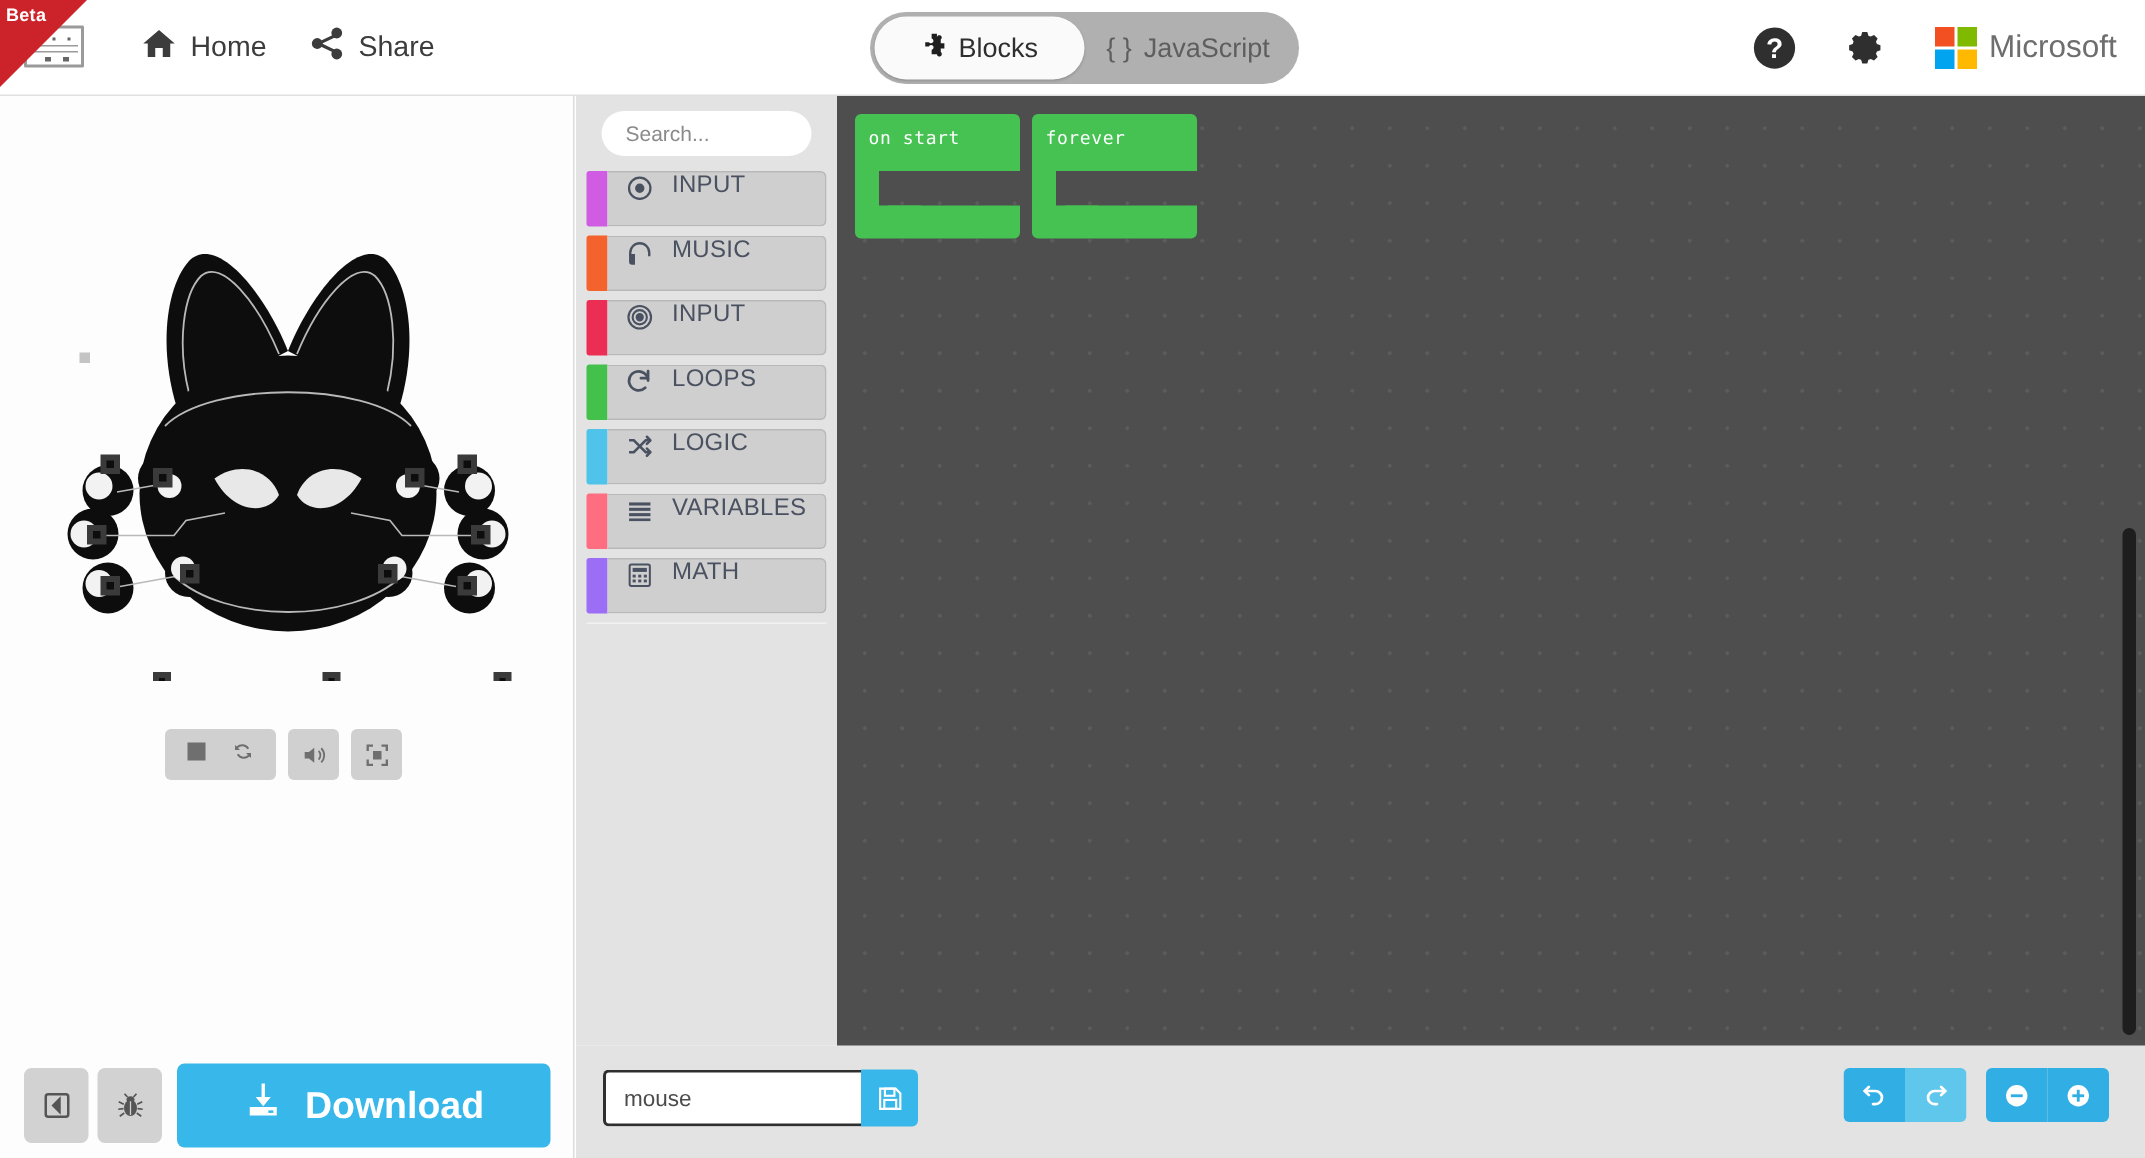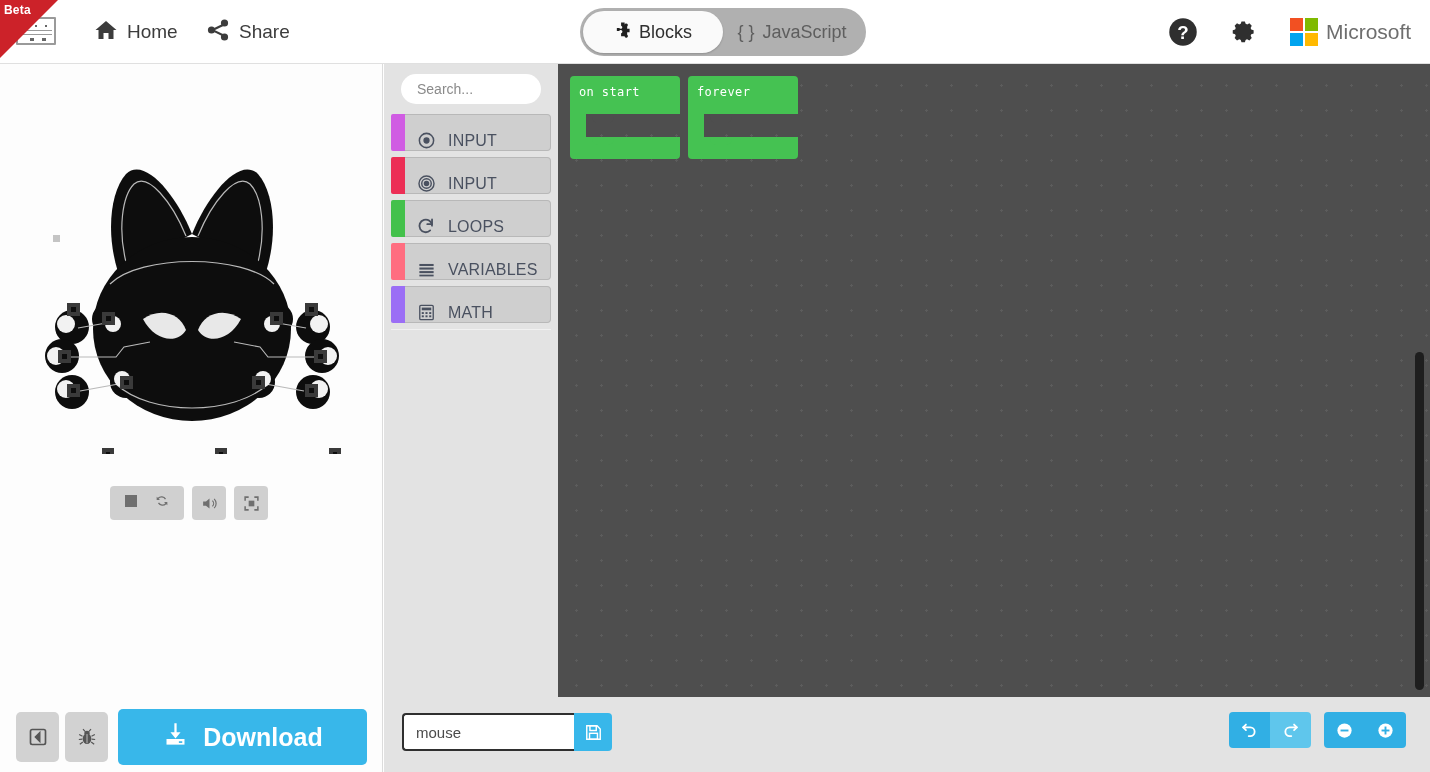--- a/index.html
+++ b/index.html
@@ -215,21 +215,21 @@
   .cat-swatch {
     width: 14px;
     border-radius: 2px 0 0 2px;
   }
   .cat-body {
     flex: 1;
     background: #cfcfcf;
     border: 1px solid #b8b8b8;
     border-left: none;
     border-radius: 0 4px 4px 0;
-    display: flex; align-items: flex-end;
+    display: flex; align-items: flex-start;
     gap: 12px;
     padding-left: 11px;
     color: #4a5160;
     font-size: 16px;
     letter-spacing: .2px;
   }
   .cat-icon {
     width: 20px; height: 20px;
     display: flex; align-items: center; justify-content: center;
     color: #4a5160;
@@ -618,20 +618,32 @@
         <span class="cat-icon">
           <svg width="19" height="19" viewBox="0 0 24 24" fill="none" stroke="#4a5160" stroke-width="1.9">
             <circle cx="12" cy="12" r="9"></circle>
               <circle cx="12" cy="12" r="3" fill="#4a5160"></circle>
           </svg>
         </span>
         <span>INPUT</span>
       </div>
     </div>
 
+    <div class="cat-row">
+      <div class="cat-swatch" style="background:#f4632e"></div>
+      <div class="cat-body">
+        <span class="cat-icon">
+          <svg width="19" height="19" viewBox="0 0 24 24" fill="none" stroke="#4a5160" stroke-width="2">
+            <path d="M4 15v-3a8 8 0 0 1 16 0v3"></path>
+            <path d="M4 14h3v7H5.5A1.5 1.5 0 0 1 4 19.5z" fill="#4a5160"></path>
+          </svg>
+        </span>
+        <span>MUSIC</span>
+      </div>
+    </div>
 
     <div class="cat-row">
       <div class="cat-swatch" style="background:#ec2e55"></div>
       <div class="cat-body">
         <span class="cat-icon">
           <svg width="19" height="19" viewBox="0 0 24 24" fill="none" stroke="#4a5160" stroke-width="1.8">
             <circle cx="12" cy="12" r="9.5"></circle>
               <circle cx="12" cy="12" r="6"></circle>
               <circle cx="12" cy="12" r="2.6" fill="#4a5160"></circle>
           </svg>
@@ -646,20 +658,34 @@
         <span class="cat-icon">
           <svg width="19" height="19" viewBox="0 0 24 24" fill="none" stroke="#4a5160" stroke-width="2.3">
             <path d="M19 11a8 8 0 1 0-2.4 6" stroke-linecap="round"></path>
             <path d="M19 3v6h-6" stroke-linecap="round"></path>
           </svg>
         </span>
         <span>LOOPS</span>
       </div>
     </div>
 
+    <div class="cat-row">
+      <div class="cat-swatch" style="background:#4fc3ea"></div>
+      <div class="cat-body">
+        <span class="cat-icon">
+          <svg width="19" height="19" viewBox="0 0 24 24" fill="none" stroke="#4a5160" stroke-width="2.1">
+            <path d="M3 7h4l10 10h4"></path>
+              <path d="M3 17h4L17 7h4"></path>
+            <path d="M18 4l3 3-3 3" stroke-linecap="round" stroke-linejoin="round"></path>
+            <path d="M18 14l3 3-3 3" stroke-linecap="round" stroke-linejoin="round"></path>
+          </svg>
+        </span>
+        <span>LOGIC</span>
+      </div>
+    </div>
 
     <div class="cat-row">
       <div class="cat-swatch" style="background:#ff6d80"></div>
       <div class="cat-body">
         <span class="cat-icon">
           <svg width="19" height="19" viewBox="0 0 24 24" fill="#4a5160">
             <rect x="3" y="5" width="18" height="2.6"></rect>
             <rect x="3" y="9.5" width="18" height="2.6"></rect>
             <rect x="3" y="14" width="18" height="2.6"></rect>
             <rect x="3" y="18.5" width="18" height="2.2"></rect>

